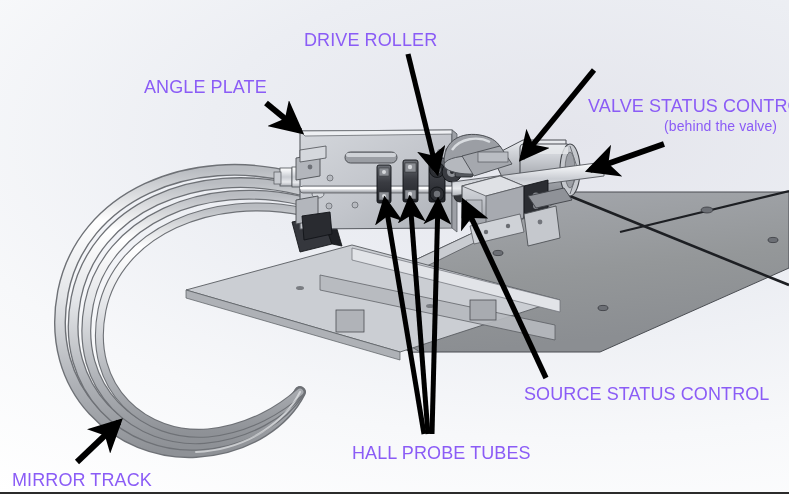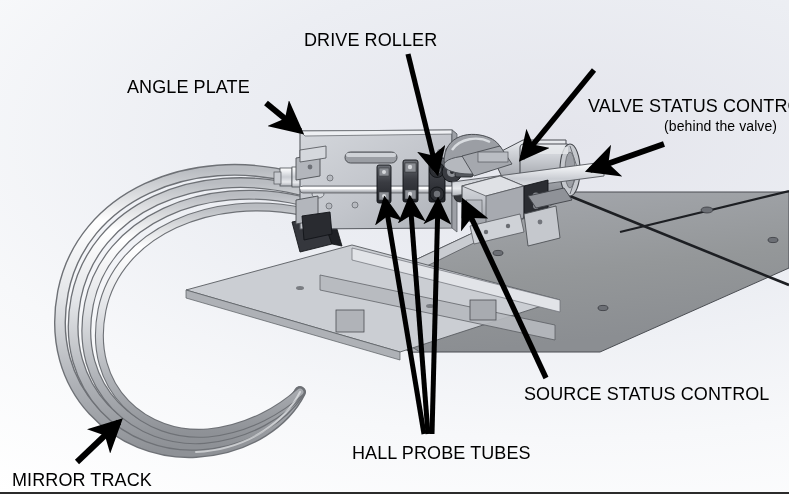--- a/index.html
+++ b/index.html
@@ -20,21 +20,21 @@
   #bg {
     position: absolute;
     inset: 0;
     background:
       radial-gradient(ellipse 120% 90% at 72% 28%, #e4e5ec 0%, #eceef3 38%, #f7f8fa 68%, #ffffff 100%),
       linear-gradient(160deg, #ffffff 0%, #f2f3f7 45%, #ffffff 100%);
   }
   #scene { position: absolute; inset: 0; }
   .label {
     position: absolute;
-    color: #000000;
+    color: #8b5cf6;
     white-space: nowrap;
     font-family: "Liberation Sans", sans-serif;
     letter-spacing: 0.1px;
   }
   .label.primary { font-size: 18px; }
   .label.note { font-size: 14px; }
   .annotations { position: absolute; inset: 0; pointer-events: none; }
 </style>
 </head>
 <body>
@@ -264,21 +264,21 @@
 
     <line x1="424" y1="434" x2="385" y2="200" stroke="#000000" stroke-width="5" marker-end="url(#ah)"></line>
     <line x1="428" y1="434" x2="410" y2="199" stroke="#000000" stroke-width="5" marker-end="url(#ah)"></line>
     <line x1="432" y1="434" x2="438" y2="201" stroke="#000000" stroke-width="5" marker-end="url(#ah)"></line>
 
     <line x1="546" y1="378" x2="464" y2="202" stroke="#000000" stroke-width="5.4" marker-end="url(#ah)"></line>
 
     <line x1="77" y1="462" x2="119" y2="422" stroke="#000000" stroke-width="6" marker-end="url(#ah)"></line>
   </svg>
 
-  <div class="label primary" style="left:127px; top:77px;">ANGLE PLATE</div>
+  <div class="label primary" style="left:144px; top:77px;">ANGLE PLATE</div>
 
   <div class="label primary" style="left:304px; top:30px;">DRIVE ROLLER</div>
 
 
   <div class="label primary" style="left:588px; top:96px;">VALVE STATUS CONTROL</div>
 
   <div class="label note" style="left:664px; top:118px;">(behind the valve)</div>
 
   <div class="label primary" style="left:352px; top:443px;">HALL PROBE TUBES</div>
 

